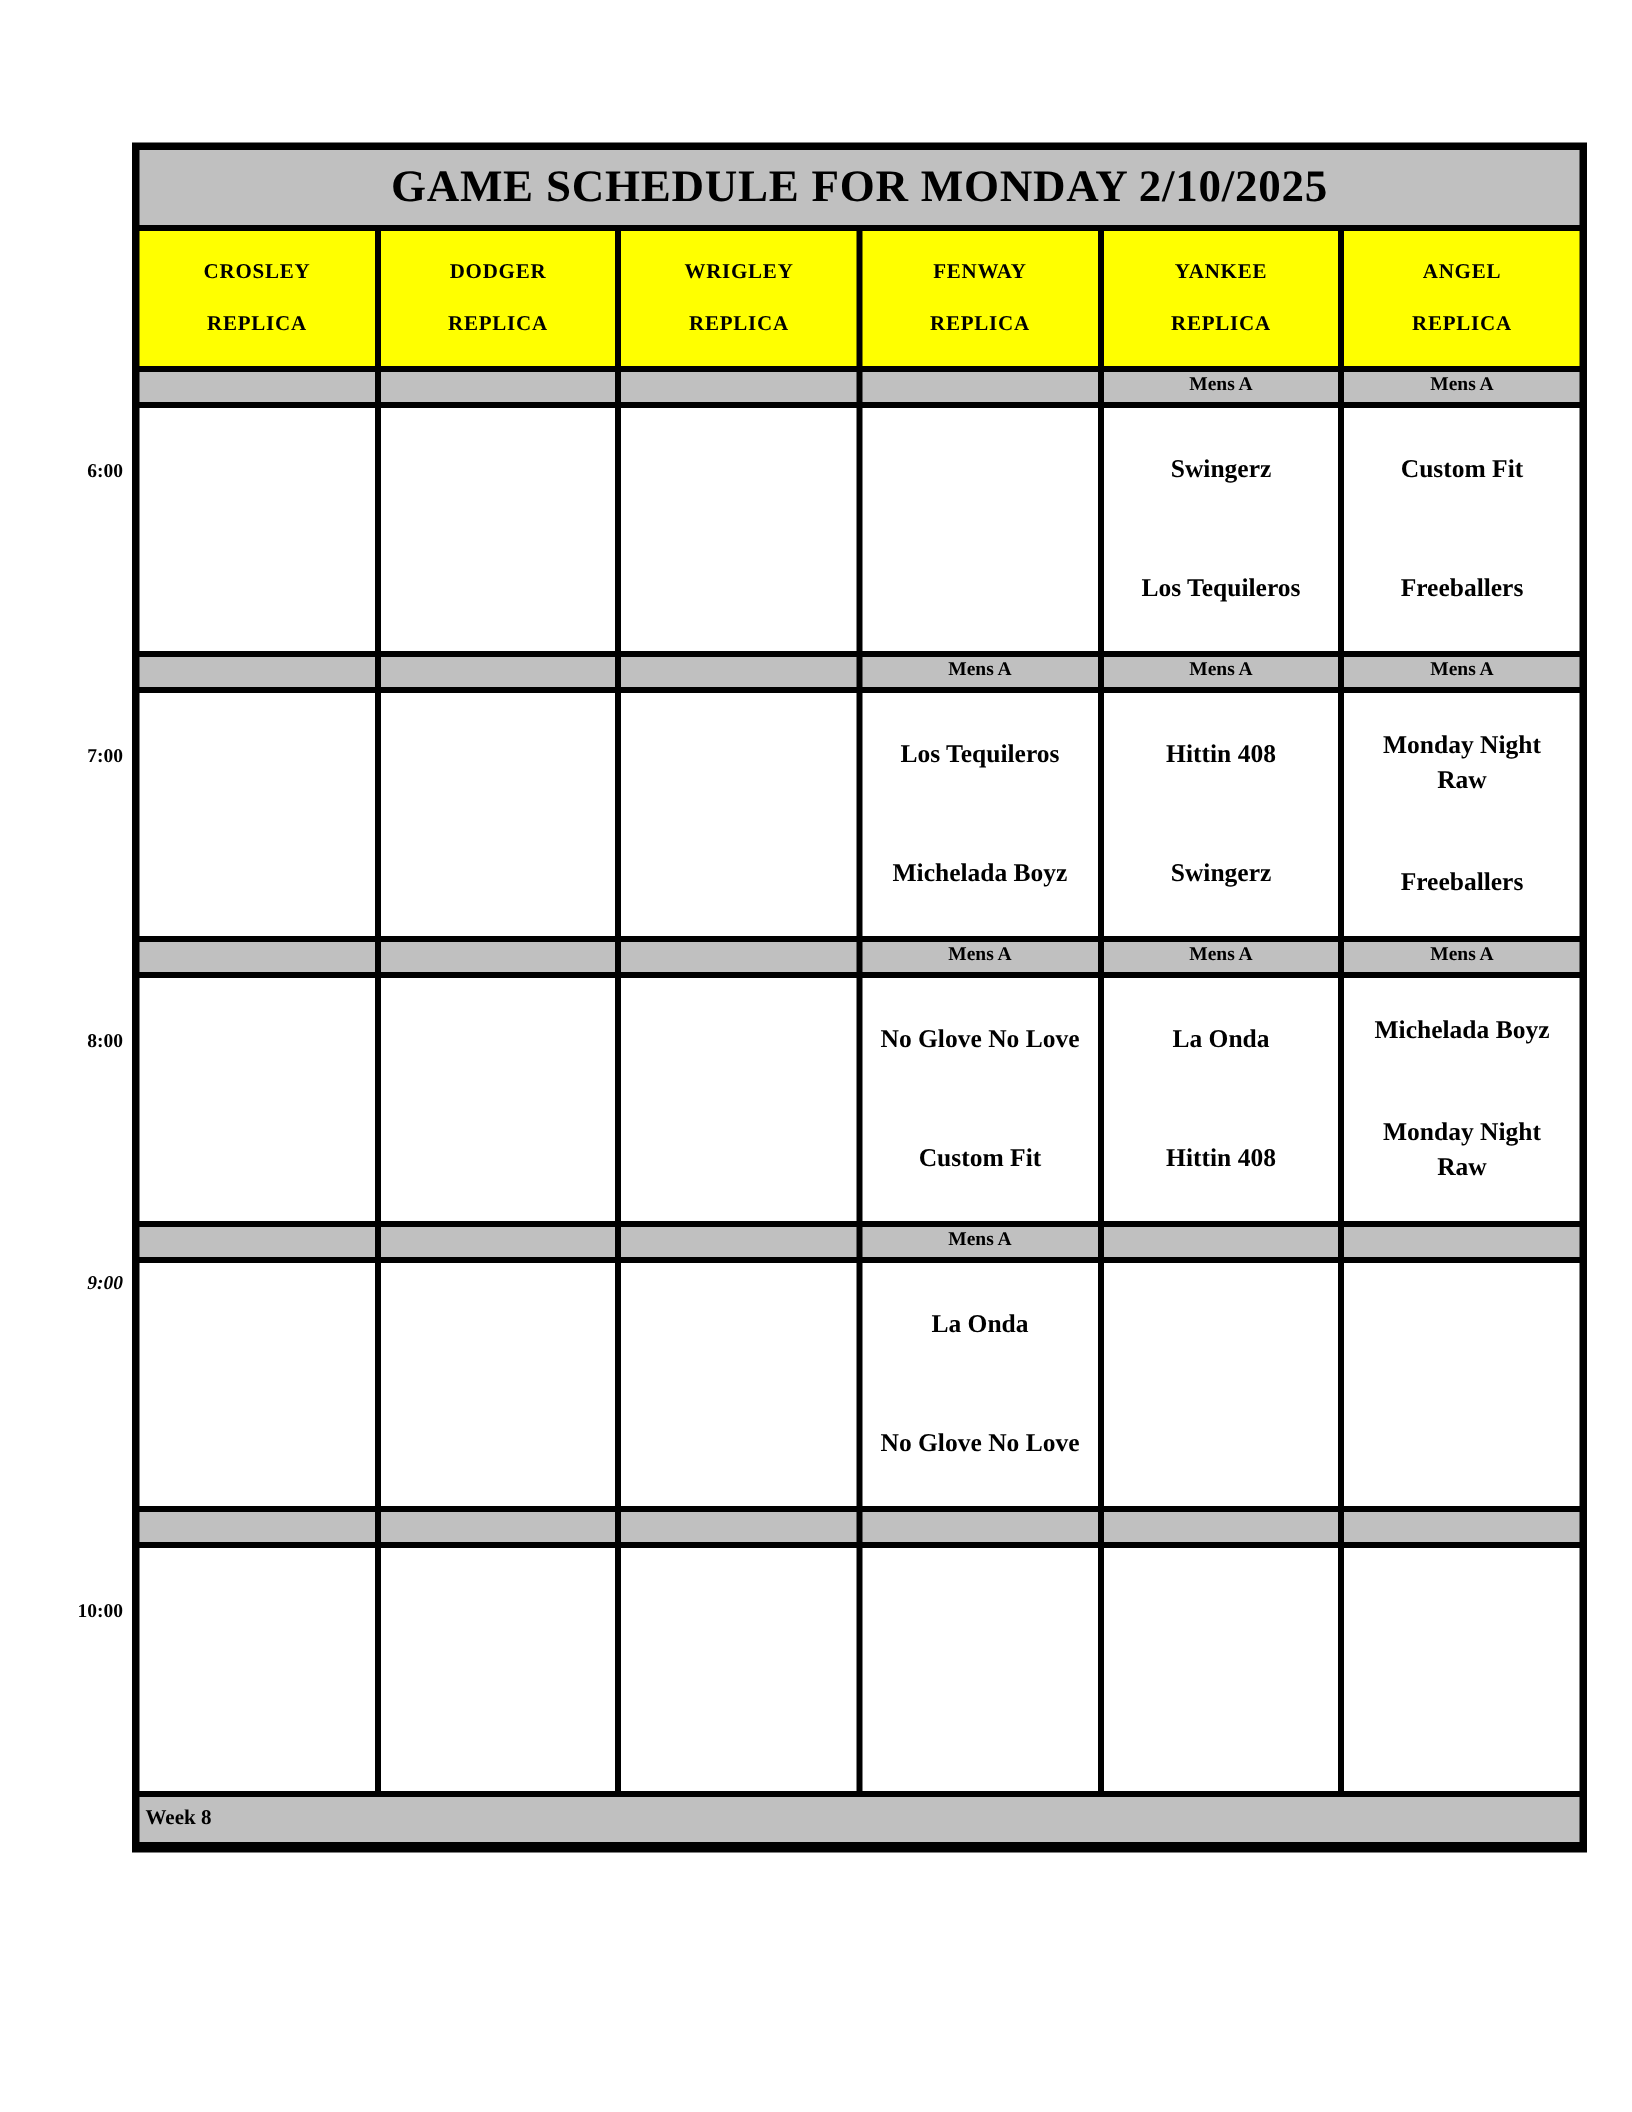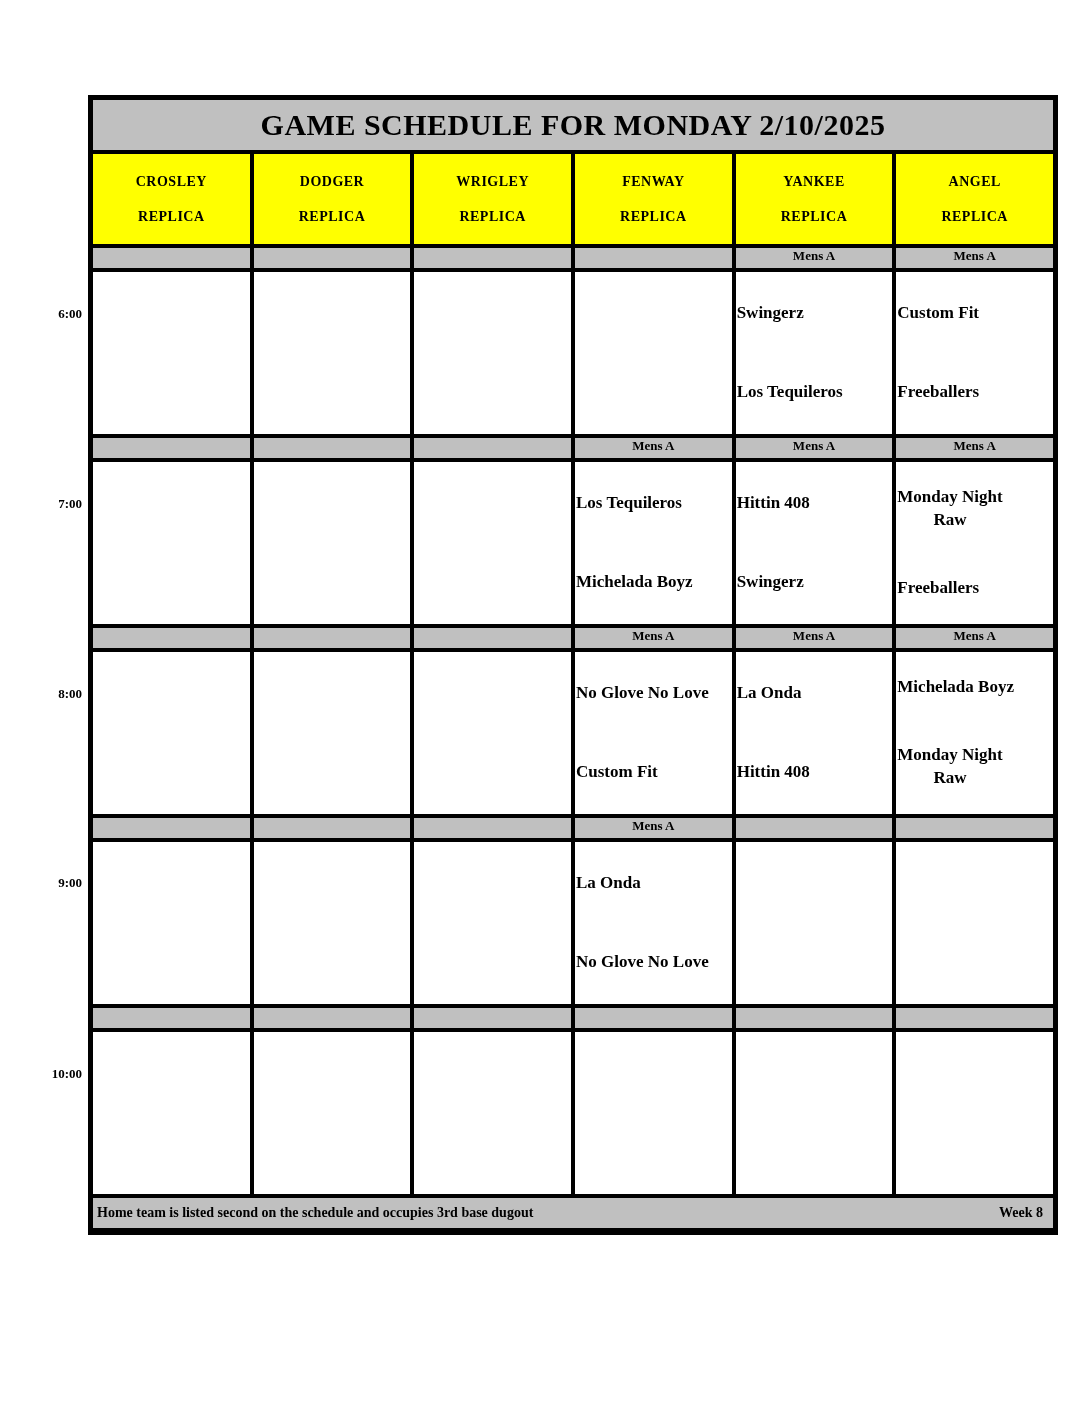--- a/index.html
+++ b/index.html
@@ -64,21 +64,21 @@
     justify-content: center;
     font-size: 13px;
     overflow: hidden;
   }
 
   .game-cell {
     background: #ffffff;
     display: flex;
     flex-direction: column;
     justify-content: space-around;
-    align-items: flex-start;
+    align-items: center;
     text-align: center;
     padding: 2px 1px;
     font-size: 17px;
     overflow: hidden;
   }
   .team-name {
     white-space: pre-line;
     line-height: 1.35;
   }
 
@@ -105,21 +105,21 @@
 </style>
 </head>
 <body>
 
 <div id="page">
 
   <div id="time-col">
       <div class="time-label" style="top: 301px;">6:00</div>
       <div class="time-label" style="top: 491px;">7:00</div>
       <div class="time-label" style="top: 681px;">8:00</div>
-      <div class="time-label" style="top: 870px;">9:00</div>
+      <div class="time-label" style="top: 842px; font-style: italic;">9:00</div>
       <div class="time-label" style="top: 1061px;">10:00</div>
     </div>
 
   <div id="schedule">
     <div class="title-cell">GAME SCHEDULE FOR MONDAY 2/10/2025</div>
 
     <div class="venue-cell">
         <span>CROSLEY</span>
         <span>REPLICA</span>
       </div>
@@ -349,18 +349,17 @@
       </div>
       <div class="game-cell">
         <span class="team-name"></span>
         <span class="team-name"></span>
       </div>
       <div class="game-cell">
         <span class="team-name"></span>
         <span class="team-name"></span>
       </div>
       <div class="footer-cell">
-      <span>Home team is listed second on the schedule and occupies 3rd base dugout</span>
       <span>Week 8</span>
     </div>
   </div>
 
 </div>
 
 </body></html>

